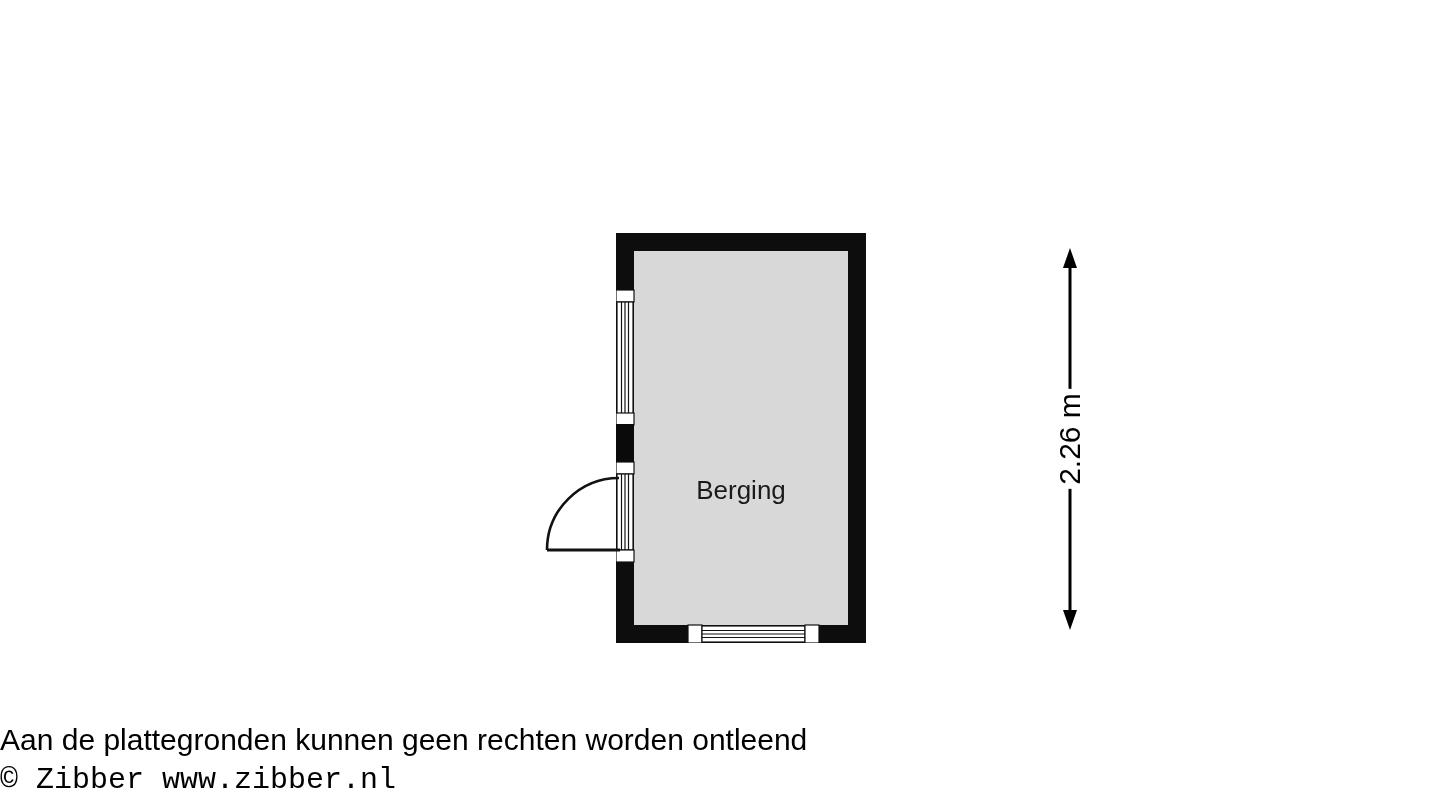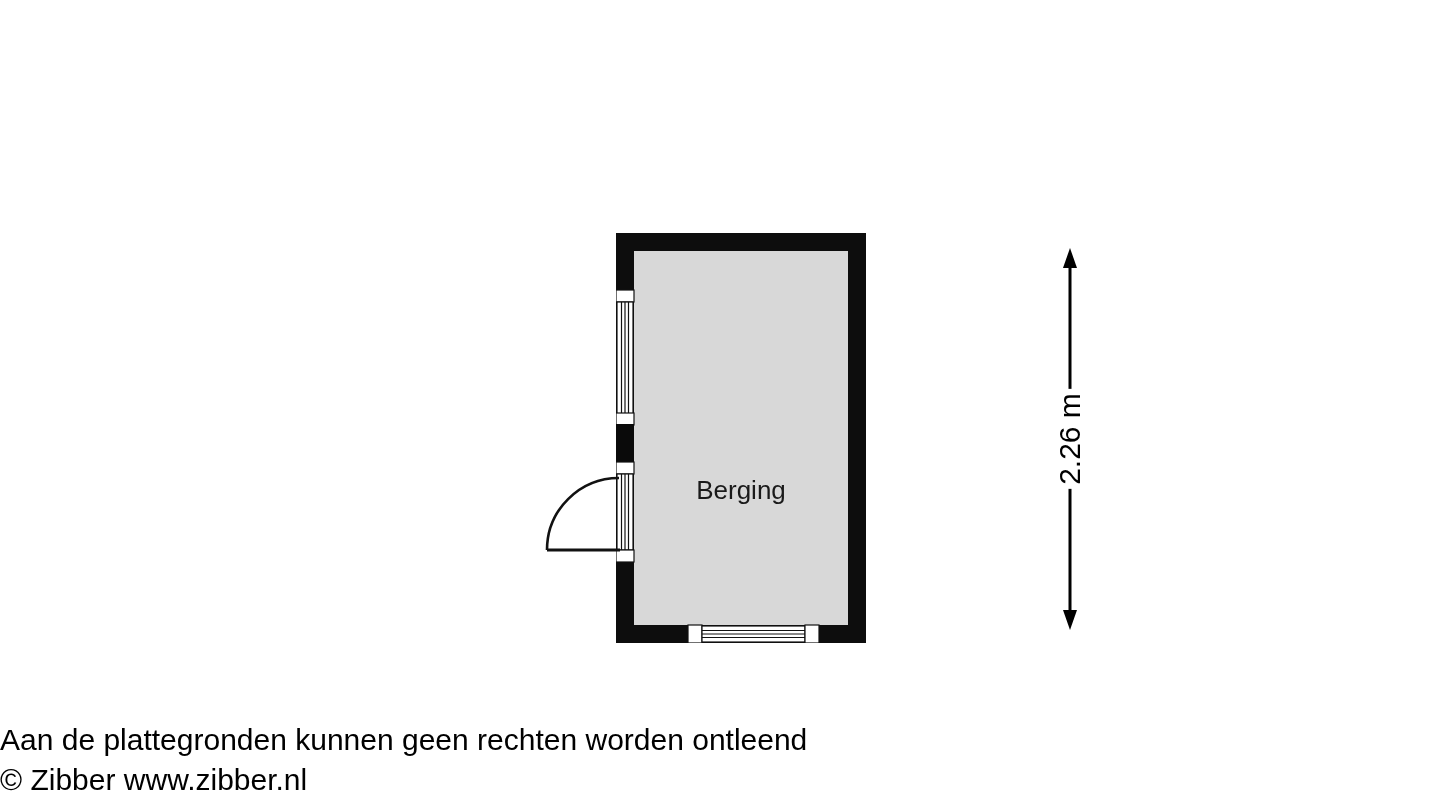--- a/index.html
+++ b/index.html
@@ -121,20 +121,21 @@
   }
   .footer-line1 {
     font-size: 30px;
     line-height: 40px;
     white-space: nowrap;
   }
   .footer-line2 {
     font-size: 30px;
     line-height: 40px;
     white-space: nowrap;
+    font-family: Liberation Mono, monospace;
   }
 </style>
 </head>
 <body>
 
 <div class="plan-canvas">
 
 
   <div class="dim-v">
     <svg class="dim-v-line" viewBox="0 0 64 382">

